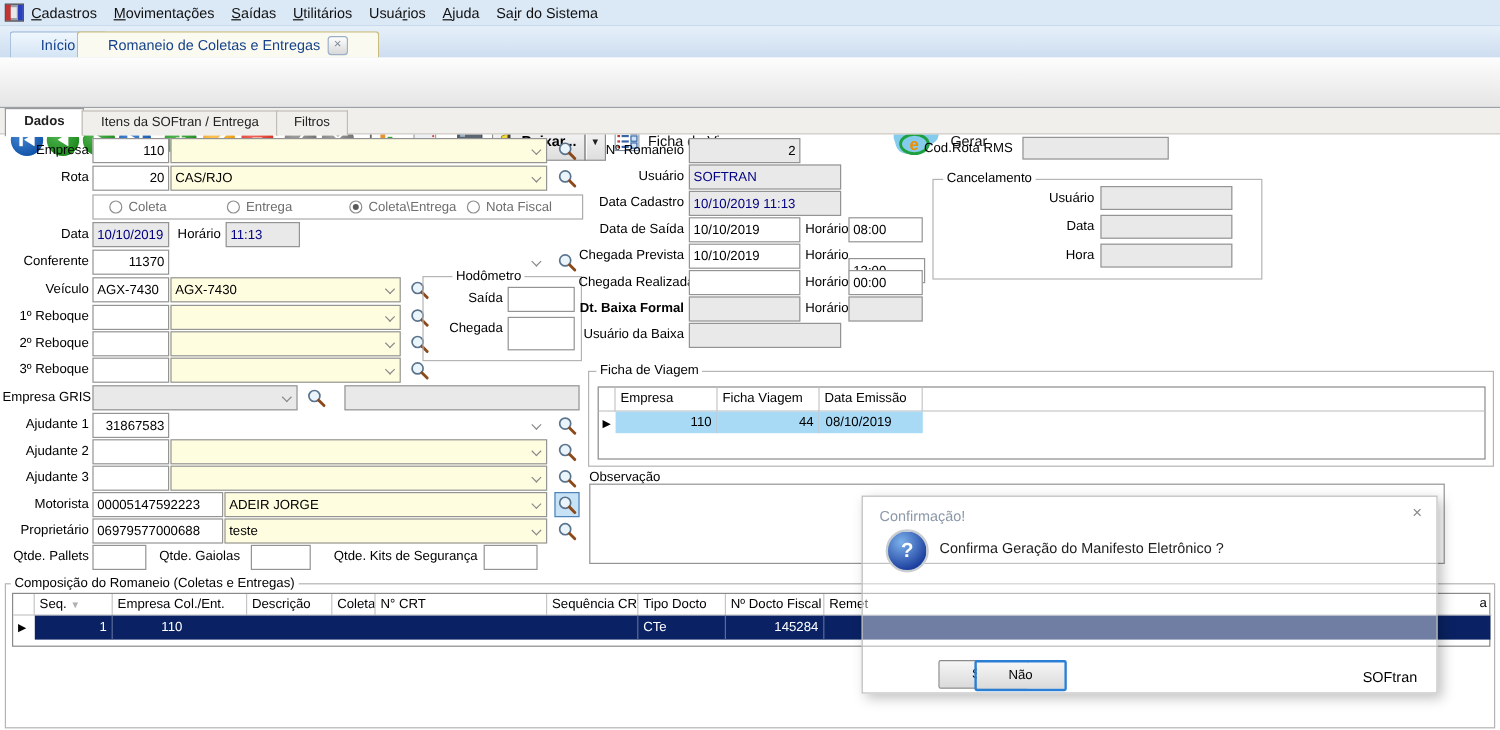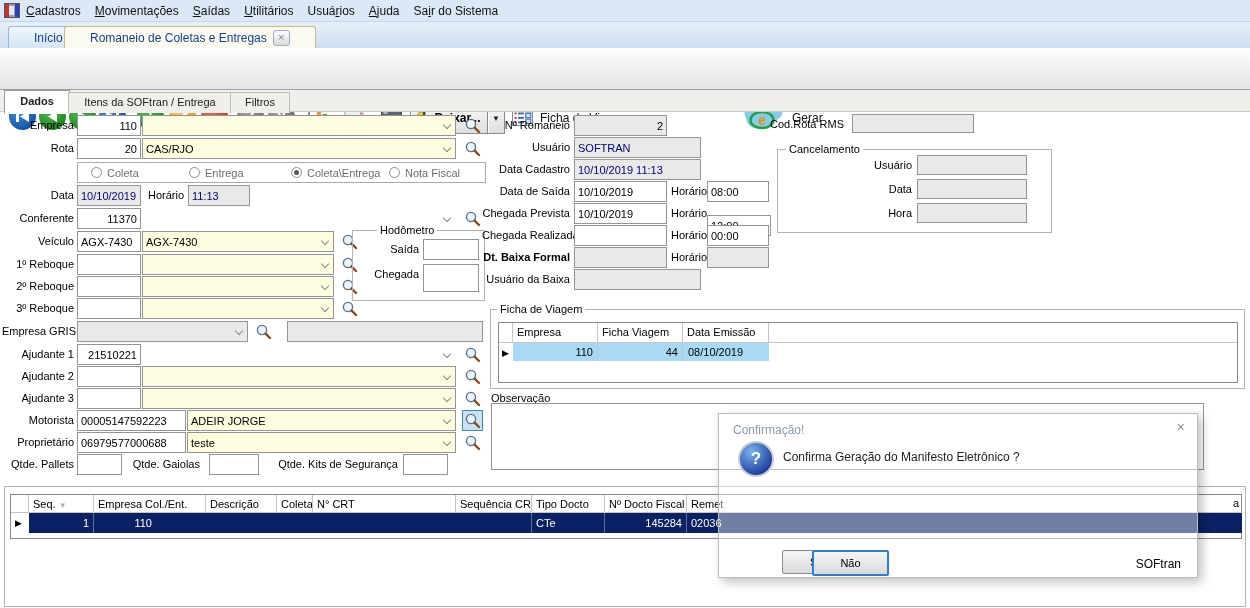--- a/index.html
+++ b/index.html
@@ -351,21 +351,21 @@
   <i class="chev" style="left:236px;top:328px;"></i>
   <div class="mag" style="left:254px;top:322px;">
       <svg width="17" height="17" viewBox="0 0 17 17">
         <circle cx="7" cy="7" r="4.6" fill="#eaf4fb" stroke="#5a738c" stroke-width="1.4"></circle>
         <line x1="10.6" y1="10.6" x2="15" y2="15" stroke="#8a4a1c" stroke-width="2.4" stroke-linecap="round"></line>
       </svg>
     </div>
   <div class="field grayf" style="left:287px;top:321px;width:196px;"></div>
 
   <div class="lbl rlbl" style="left:2px;top:344px;width:72px;">Ajudante 1</div>
-  <div class="field tr" style="left:77px;top:344px;width:64px;">21510221</div>
+  <div class="field tr" style="left:77px;top:344px;width:64px;">31867583</div>
   <i class="chev" style="left:444px;top:351px;"></i>
   <div class="mag" style="left:463px;top:345px;">
       <svg width="17" height="17" viewBox="0 0 17 17">
         <circle cx="7" cy="7" r="4.6" fill="#eaf4fb" stroke="#5a738c" stroke-width="1.4"></circle>
         <line x1="10.6" y1="10.6" x2="15" y2="15" stroke="#8a4a1c" stroke-width="2.4" stroke-linecap="round"></line>
       </svg>
     </div>
 
   <div class="lbl rlbl" style="left:2px;top:366px;width:72px;">Ajudante 2</div>
   <div class="field" style="left:77px;top:366px;width:64px;"></div>
@@ -475,20 +475,21 @@
       <div class="selrow" style="left:14px;top:20px;width:85px;height:18px;border-right:1px solid #c6c6c6;box-sizing:border-box;text-align:right;padding:0 4px;line-height:18px;">110</div>
       <div class="selrow" style="left:99px;top:20px;width:85px;height:18px;border-right:1px solid #c6c6c6;box-sizing:border-box;text-align:right;padding:0 4px;line-height:18px;">44</div>
       <div class="selrow" style="left:184px;top:20px;width:86px;height:18px;box-sizing:border-box;padding:0 5px;line-height:18px;">08/10/2019</div>
     </div>
   </div>
 
   <div class="lbl" style="left:491px;top:388px;">Observação</div>
   <div class="abs" style="left:491px;top:403px;width:713px;height:67px;border:1px solid #949494;background:#fff;box-sizing:border-box;"></div>
 
   <div class="gb" style="left:4px;top:486px;width:1242px;height:121px;">
+    <span class="gb-title" style="left:4px;">Composição do Romaneio (Coletas e Entregas)</span>
     <div class="grid" style="left:5px;top:7px;width:1232px;height:45px;">
 
       <div class="gcell" style="left:0;top:0;width:18px;height:18px;"></div>
       <div class="gcell" style="left:18px;top:0;width:65px;height:18px;"><span>Seq.</span> <span class="sortico">▼</span></div>
       <div class="gcell" style="left:83px;top:0;width:112px;height:18px;">Empresa Col./Ent.</div>
       <div class="gcell" style="left:195px;top:0;width:71px;height:18px;">Descrição</div>
       <div class="gcell" style="left:266px;top:0;width:36px;height:18px;">Coleta</div>
       <div class="gcell" style="left:302px;top:0;width:143px;height:18px;">N° CRT</div>
       <div class="gcell" style="left:445px;top:0;width:76px;height:18px;">Sequência CRT</div>
       <div class="gcell" style="left:521px;top:0;width:73px;height:18px;">Tipo Docto</div>
@@ -496,21 +497,20 @@
       <div class="gcell nr" style="left:676px;top:0;width:556px;height:18px;">Remet</div>
       <div class="lbl" style="left:1222px;top:-1px;height:18px;line-height:18px;">a</div>
 
       <span class="rowarrow" style="left:4px;top:19px;">▶</span>
       <div class="navyrow" style="left:18px;top:18px;width:1213px;height:20px;">
         <div class="abs" style="left:0;top:0;width:65px;height:20px;border-right:1px solid #5a6a9a;box-sizing:border-box;text-align:right;padding:0 4px;line-height:20px;">1</div>
         <div class="abs" style="left:65px;top:0;width:62px;height:20px;text-align:right;padding:0 4px;line-height:20px;box-sizing:border-box;">110</div>
         <div class="abs" style="left:127px;top:0;width:376px;height:20px;border-right:1px solid #5a6a9a;box-sizing:border-box;"></div>
         <div class="abs" style="left:503px;top:0;width:73px;height:20px;border-right:1px solid #5a6a9a;box-sizing:border-box;padding:0 4px;line-height:20px;">CTe</div>
         <div class="abs" style="left:576px;top:0;width:82px;height:20px;border-right:1px solid #5a6a9a;box-sizing:border-box;text-align:right;padding:0 4px;line-height:20px;">145284</div>
-        <div class="abs" style="left:658px;top:0;width:555px;height:20px;padding:0 4px;line-height:20px;box-sizing:border-box;">02036</div>
       </div>
     </div>
   </div>
 
   <div class="dlg">
     <div class="dlg-title">Confirmação!</div>
     <div class="dlg-close">×</div>
     <div class="dlg-ico">?</div>
     <div class="dlg-msg">Confirma Geração do Manifesto Eletrônico ?</div>
     <div class="dlg-btn" style="left:21px;margin-left:42px;">Sim</div>

